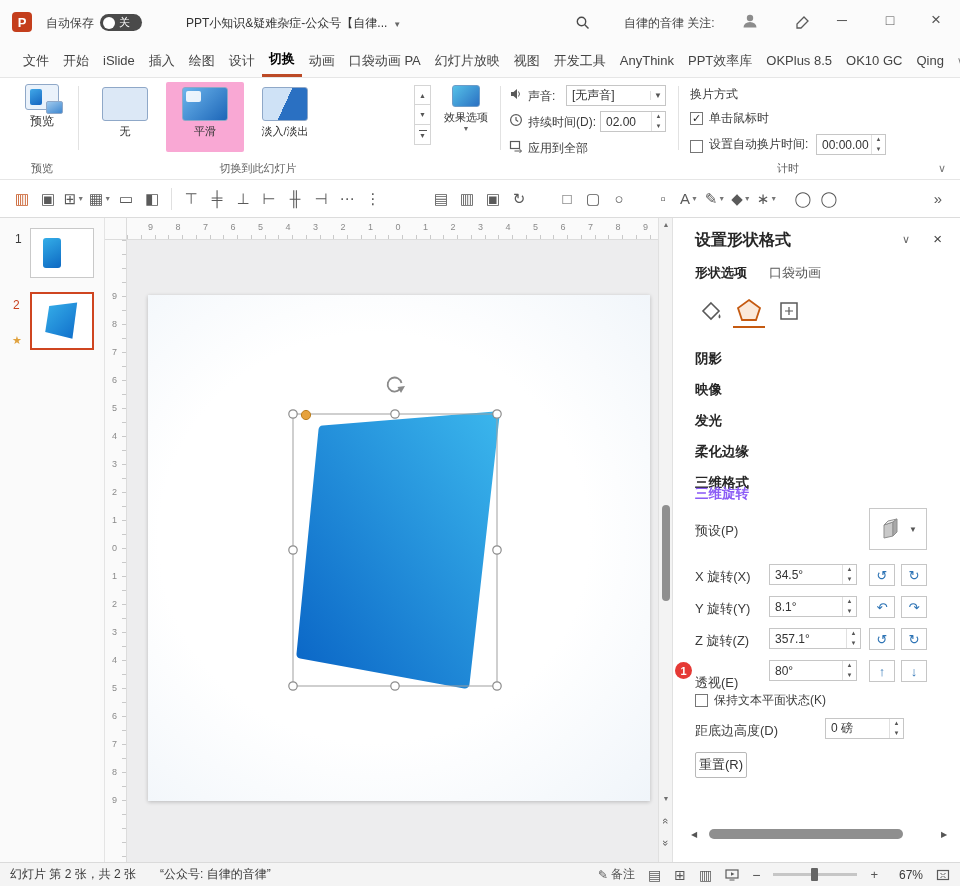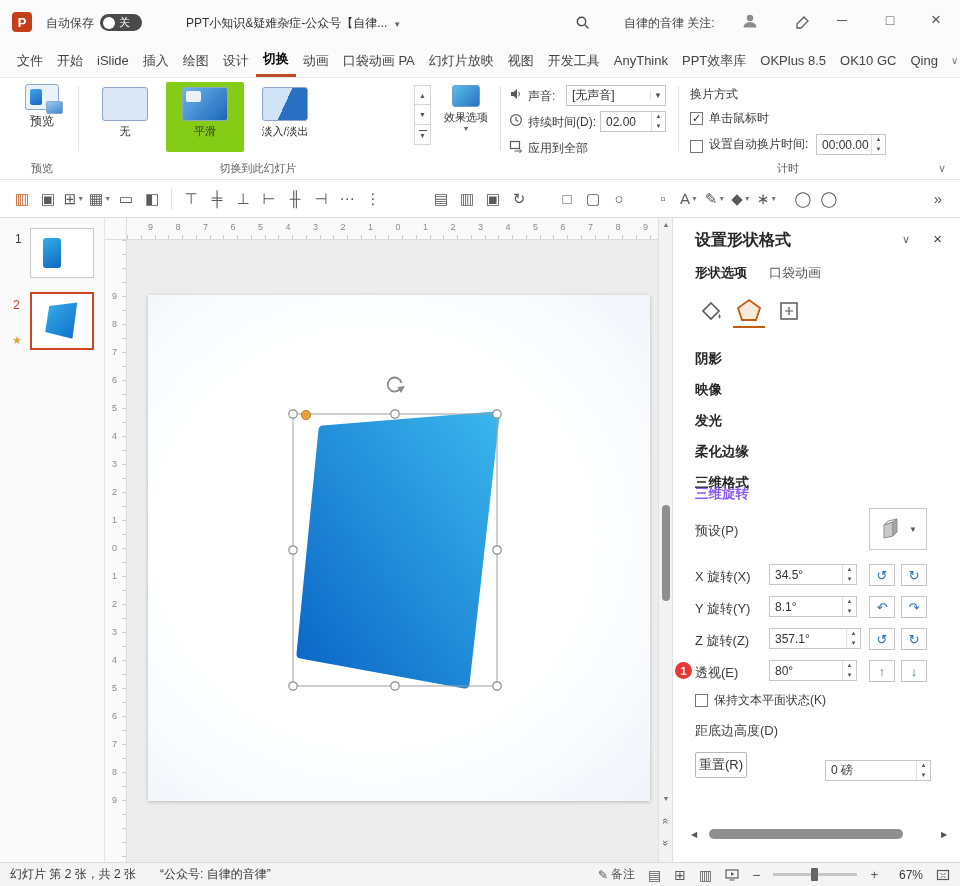--- a/index.html
+++ b/index.html
@@ -13,36 +13,36 @@
   .autosave{position:absolute;left:46px;top:15px;font-size:12px;color:#444;}
   .toggle{position:absolute;left:100px;top:14px;width:42px;height:17px;border-radius:9px;background:#4a4a4a;display:flex;align-items:center;padding:0 3px;gap:4px;}
   .toggle .knob{width:12px;height:12px;border-radius:50%;background:#fff;}
   .toggle .state{color:#fff;font-size:11px;line-height:1;}
   .doctitle{position:absolute;left:186px;top:15px;font-size:12px;color:#333;}
   .doctitle .caret{font-size:8px;color:#666;margin-left:6px;}
   .tb-ico{position:absolute;top:13px;width:20px;height:18px;display:flex;align-items:center;justify-content:center;}
   .account{position:absolute;left:624px;top:15px;font-size:12px;color:#444;}
   .winbtn{position:absolute;top:4px;width:36px;height:32px;display:flex;align-items:center;justify-content:center;font-size:14px;color:#555;}
   
-  .tabsrow{position:relative;height:34px;background:#fbfbfb;border-bottom:1px solid #e6e6e6;display:flex;align-items:stretch;padding-left:10px;}
+  .tabsrow{position:relative;height:34px;background:#fbfbfb;border-bottom:1px solid #e6e6e6;display:flex;align-items:stretch;padding-left:16px;}
   .tab{padding:0 7px;display:flex;align-items:center;font-size:13px;color:#444;white-space:nowrap;}
   .tab.active{color:#000;font-weight:bold;border-bottom:3px solid #bc4a26;}
   .tab-more-chev{display:flex;align-items:center;padding:0 6px;color:#777;font-size:10px;}
 
   
   .ribbon{position:relative;height:102px;background:#fff;border-bottom:1px solid #e6e6e6;}
   .vsep{position:absolute;top:8px;height:64px;width:1px;background:#e2e2e2;}
   .grplabel{position:absolute;bottom:3px;font-size:11px;color:#5f5f5f;text-align:center;}
   .bigbtn{position:absolute;text-align:center;}
   .pvicon{width:34px;height:26px;border:1px solid #8fa8c8;border-radius:3px;background:#eaf2fb;position:relative;margin:2px auto 3px;}
   .pvicon::before{content:"";position:absolute;left:4px;top:4px;width:12px;height:16px;background:linear-gradient(150deg,#41a8e8,#1565c0);border-radius:2px;}
   .pvicon::after{content:"";position:absolute;right:-5px;bottom:-5px;width:15px;height:11px;border:1px solid #8fa8c8;border-radius:2px;background:linear-gradient(150deg,#9ec9ee,#3f87cf);}
   .gallery{position:absolute;left:86px;top:4px;display:flex;gap:2px;}
   .gitem{width:78px;height:70px;text-align:center;border-radius:2px;}
-  .gitem.selected{background:#84cc16;}
+  .gitem.selected{background:#f9a8d4;}
   .gicon{width:46px;height:34px;margin:5px auto 3px;border:1px solid #8fa8c8;border-radius:3px;position:relative;background:#dce8f6;}
   .gicon.morph{background:linear-gradient(135deg,#6cb5ec 0%,#1d66b8 100%);}
   .gicon.morph::before{content:"";position:absolute;left:3px;top:3px;width:15px;height:11px;background:rgba(255,255,255,.88);border-radius:2px;}
   .gicon.fade{background:linear-gradient(115deg,#cfe2f6 50%,#2a70c2 50%);}
   .gicon.push{background:#cfe2f6;}
   .gicon.push::before{content:"";position:absolute;left:0;right:0;bottom:0;height:13px;background:#2a70c2;}
   .gicon.push::after{content:"↑";position:absolute;left:50%;top:38%;transform:translate(-50%,-50%);color:#1d5ca8;font-weight:bold;font-size:14px;}
   .glabel{font-size:11px;color:#333;}
   .gscrollcol{position:absolute;left:414px;top:7px;width:17px;}
   .gscroll{width:17px;height:20px;border:1px solid #d5d5d5;border-top-width:0;display:flex;align-items:center;justify-content:center;font-size:7px;color:#555;background:#fff;flex-direction:column;}
@@ -541,38 +541,38 @@
         <span class="val">357.1°</span>
         <span class="arrows">
             <span>▲</span>
             <span>▼</span>
           </span>
       </div>
       <div class="rotbtn" style="left:196px;top:410px;">↺</div>
       <div class="rotbtn" style="left:228px;top:410px;">↻</div>
 
       <div class="badge" style="top:444px;">1</div>
-      <div class="prow-label" style="top:446px;">透视(E)</div>
+      <div class="prow-label" style="top:456px;">透视(E)</div>
       <div class="spin" style="left:96px;top:442px;width:88px;">
         <span class="val">80°</span>
         <span class="arrows">
             <span>▲</span>
             <span>▼</span>
           </span>
       </div>
       <div class="rotbtn" style="left:196px;top:442px;">↑</div>
       <div class="rotbtn" style="left:228px;top:442px;">↓</div>
 
       <div class="cbrow" style="left:22px;top:474px;">
         <span class="cb"></span>
         <span>保持文本平面状态(K)</span>
       </div>
 
       <div class="prow-label" style="top:504px;">距底边高度(D)</div>
-      <div class="spin" style="left:152px;top:500px;width:106px;margin-top:42px;">
+      <div class="spin" style="left:152px;top:500px;width:79px;">
         <span class="val">0 磅</span>
         <span class="arrows">
             <span>▲</span>
             <span>▼</span>
           </span>
       </div>
 
       <div class="resetbtn">重置(R)</div>
 
       <div class="hsarrow" style="left:18px;">◀</div>

